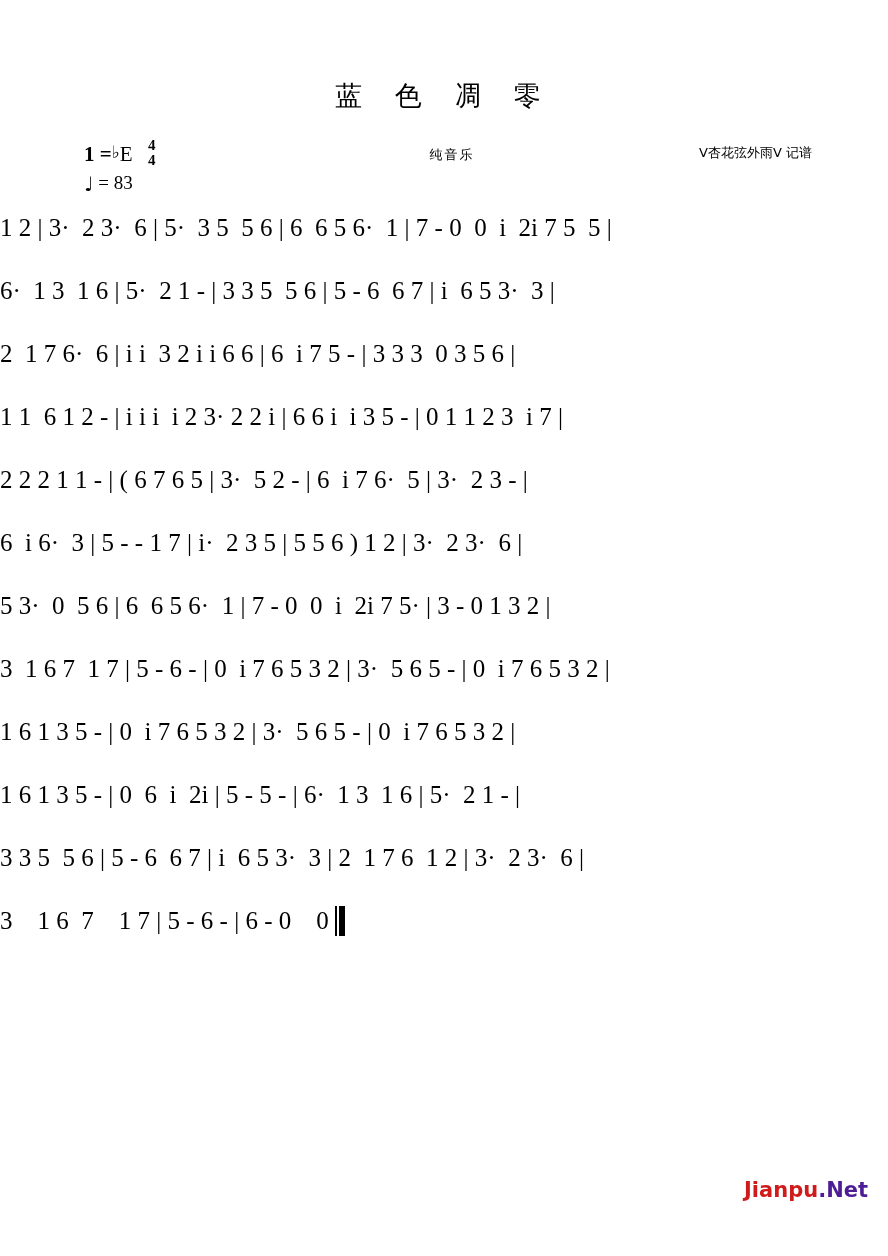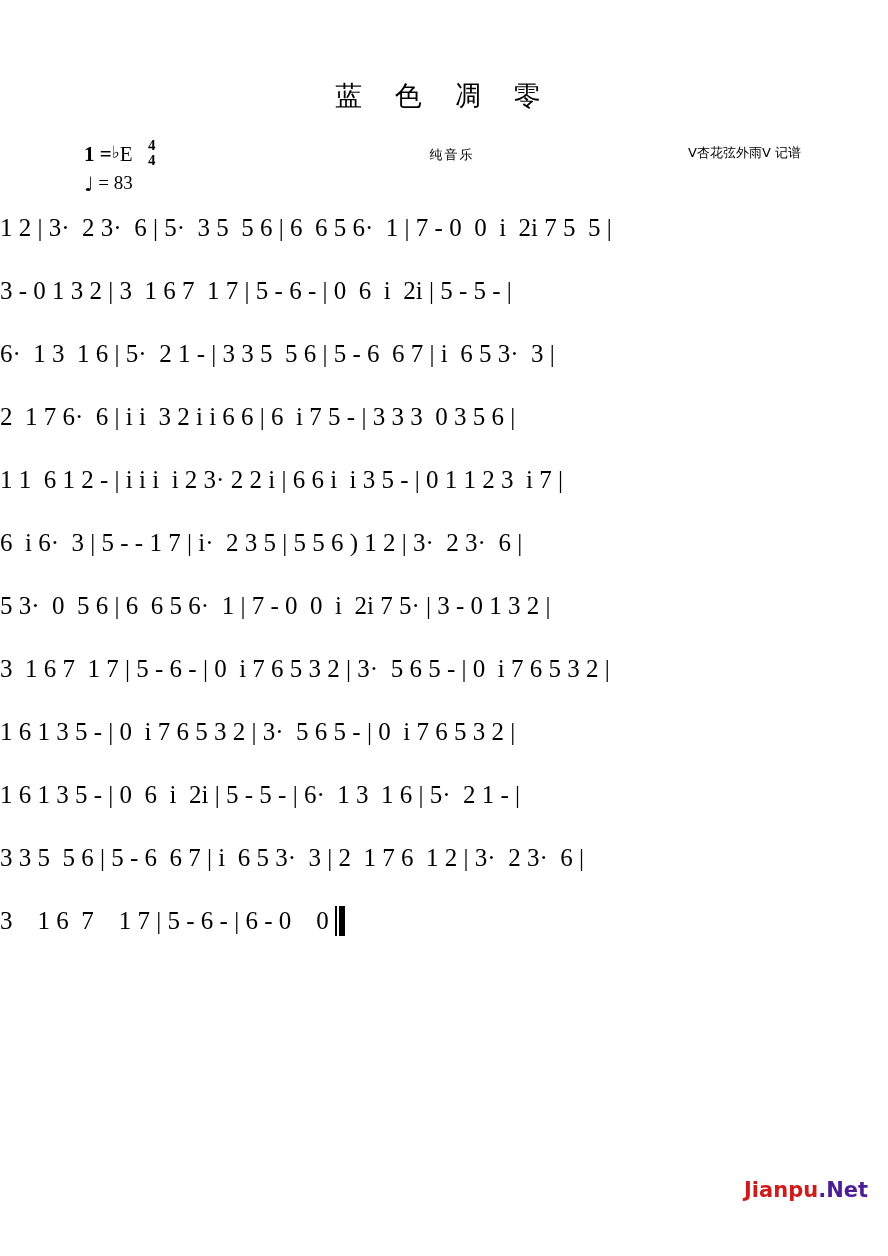--- a/index.html
+++ b/index.html
@@ -38,21 +38,21 @@
     width: 888px;
     text-align: center;
     font-family: "DejaVu Sans", sans-serif;
     font-size: 13px;
     letter-spacing: 2px;
     padding-left: 8px;
   }
   .credit {
     position: absolute;
     top: 144px;
-    right: 87px;
+    right: 76px;
     font-family: "DejaVu Sans", sans-serif;
     font-size: 13px;
     white-space: nowrap;
   }
   
   .keyblock {
     position: absolute;
     top: 138px;
     left: 84px;
     font-family: "Liberation Serif", serif;
@@ -164,30 +164,30 @@
       <span>=</span>
       <span>83</span>
     </div>
   </div>
 
   <div class="lines">
     <div class="mline">
         <span class="txt">1 2 | 3·  2 3·  6 | 5·  3 5  5 6 | 6  6 5 6·  1 | 7 - 0  0  i  2i 7 5  5 |</span>
       </div>
     <div class="mline">
-        <span class="txt">3 - 0 1 3 2 | 3  1 6 7  1 7 | 5 - 6 - | 0  6  i  2i | 5 - 5 - |</span>
-      </div>
-    <div class="mline">
         <span class="txt">6·  1 3  1 6 | 5·  2 1 - | 3 3 5  5 6 | 5 - 6  6 7 | i  6 5 3·  3 |</span>
       </div>
     <div class="mline">
         <span class="txt">2  1 7 6·  6 | i i  3 2 i i 6 6 | 6  i 7 5 - | 3 3 3  0 3 5 6 |</span>
       </div>
     <div class="mline">
         <span class="txt">1 1  6 1 2 - | i i i  i 2 3· 2 2 i | 6 6 i  i 3 5 - | 0 1 1 2 3  i 7 |</span>
+      </div>
+    <div class="mline">
+        <span class="txt">2 2 2 1 1 - | ( 6 7 6 5 | 3·  5 2 - | 6  i 7 6·  5 | 3·  2 3 - |</span>
       </div>
     <div class="mline">
         <span class="txt">6  i 6·  3 | 5 - - 1 7 | i·  2 3 5 | 5 5 6 ) 1 2 | 3·  2 3·  6 |</span>
       </div>
     <div class="mline">
         <span class="txt">5 3·  0  5 6 | 6  6 5 6·  1 | 7 - 0  0  i  2i 7 5· | 3 - 0 1 3 2 |</span>
       </div>
     <div class="mline">
         <span class="txt">3  1 6 7  1 7 | 5 - 6 - | 0  i 7 6 5 3 2 | 3·  5 6 5 - | 0  i 7 6 5 3 2 |</span>
       </div>

